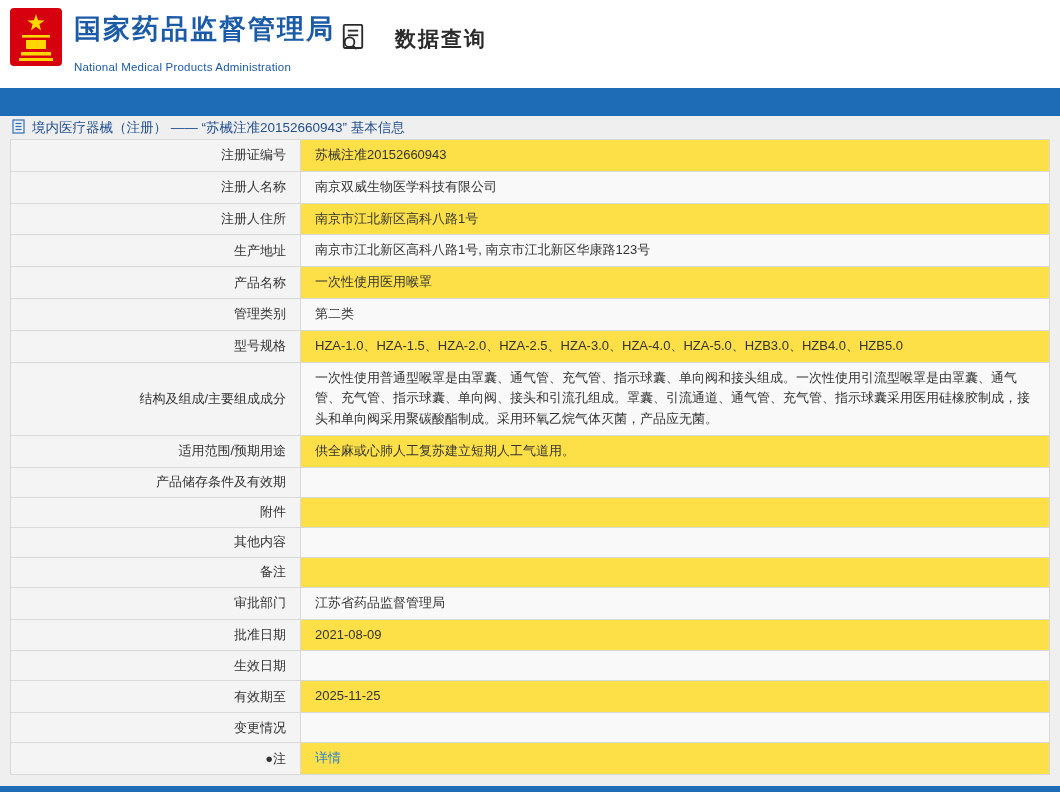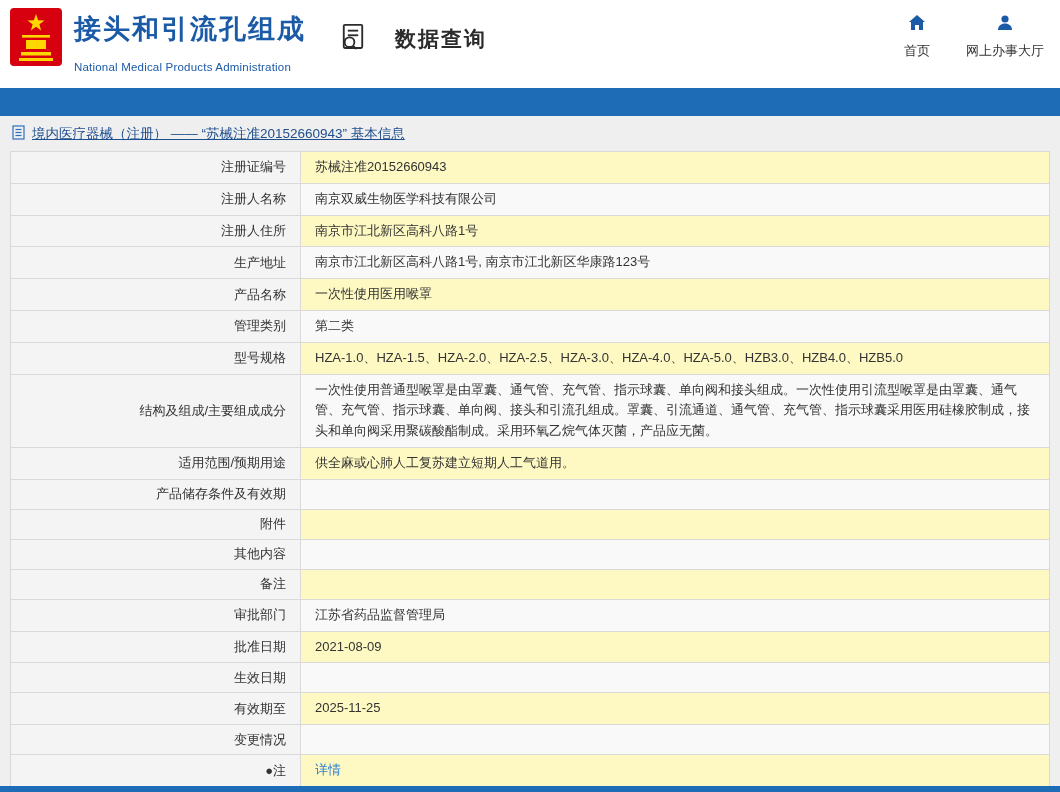--- a/index.html
+++ b/index.html
@@ -28,35 +28,35 @@
 
   .header-nav { position:absolute; right:16px; top:13px; display:flex; gap:36px; }
   .nav-item { display:flex; flex-direction:column; align-items:center; gap:5px; cursor:pointer; }
   .nav-item .nav-label { font-size:13px; color:#333; white-space:nowrap; }
 
   
   .top-bar { height:28px; background:#1e6cb5; }
 
   
   .breadcrumb {
-    height:35px; display:flex; align-items:center; gap:7px;
-    padding-left:12px; font-size:13.5px; color:#1f4e8f; background:#efefef;text-decoration:underline;
+    height:23px; display:flex; align-items:center; gap:7px;
+    padding-left:12px; font-size:13.5px; color:#1f4e8f; background:#efefef;
   }
 
   
   .table-wrap { margin:0 10px; }
   table.reg-table { width:100%; border-collapse:collapse; table-layout:fixed; background:#fff;padding-left:32px; }
   .reg-table th, .reg-table td {
     border:1px solid #d9d9d9; font-size:13px; font-weight:normal;
     height:30px; vertical-align:middle;
   }
   .reg-table th {
     background:#f4f4f4; text-align:right; padding:3px 14px 3px 6px; color:#333; width:290px;
   }
-  .reg-table td { background:#fef9c3; text-align:left; padding:5px 14px; line-height:1.6; color:#333; }
+  .reg-table td { background:#fde047; text-align:left; padding:5px 14px; line-height:1.6; color:#333; }
   .reg-table tr:nth-child(even) td { background:#f9f9f9; }
   .reg-table a.link { color:#2f80d0; text-decoration:none; cursor:pointer; }
 
   
   .footer-strip { position:absolute; left:0; bottom:0; width:100%; height:6px; background:#1e6cb5; }
 </style>
 </head>
 <body>
 
 <div class="header">
@@ -65,57 +65,38 @@
       <svg width="52" height="58" viewBox="0 0 52 58" xmlns="http://www.w3.org/2000/svg">
         <rect width="52" height="58" rx="4" fill="#d7000f"></rect>
         <polygon fill="#ffd700" points="26,6 28.1,12.2 34.6,12.5 29.4,16.2 31.1,22.5 26,18.7 20.9,22.5 22.6,16.2 17.4,12.5 23.9,12.2"></polygon>
         <rect x="12" y="27" width="28" height="2.6" fill="#ffd700"></rect>
         <rect x="16" y="32" width="20" height="9" fill="#ffd700"></rect>
         <rect x="11" y="44" width="30" height="3.5" fill="#ffd700"></rect>
         <rect x="9" y="50" width="34" height="3" fill="#ffd700"></rect>
       </svg>
     </span>
     <div class="title-col">
-      <div class="site-title">接头和引流孔组成</div>
+      <div class="site-title">国家药品监督管理局</div>
       <div class="site-sub">National Medical Products Administration</div>
     </div>
   </div>
 
   <div class="data-query">
     <span>
       <svg width="30" height="30" viewBox="0 0 26 26" xmlns="http://www.w3.org/2000/svg" fill="none" stroke="#2b2b2b" stroke-width="1.6">
         <rect x="5" y="2.5" width="16" height="20" rx="1"></rect>
         <line x1="8.5" y1="7.5" x2="17.5" y2="7.5"></line>
         <line x1="8.5" y1="11.5" x2="17.5" y2="11.5"></line>
         <circle cx="10" cy="17.5" r="4.2" fill="#fff"></circle>
         <line x1="13" y1="20.5" x2="16" y2="23.5"></line>
       </svg>
     </span>
     <span class="data-query-label">数据查询</span>
   </div>
 
-  <div class="header-nav">
-    <div class="nav-item">
-      <span>
-        <svg width="20" height="20" viewBox="0 0 20 20" xmlns="http://www.w3.org/2000/svg">
-          <path d="M10 2 L18 9 L16 9 L16 17 L12 17 L12 12 L8 12 L8 17 L4 17 L4 9 L2 9 Z" fill="#1b5aa6"></path>
-        </svg>
-      </span>
-      <span class="nav-label">首页</span>
-    </div>
-    <div class="nav-item">
-      <span>
-        <svg width="20" height="20" viewBox="0 0 20 20" xmlns="http://www.w3.org/2000/svg">
-          <circle cx="10" cy="6" r="3.6" fill="#1b5aa6"></circle>
-          <path d="M3 17 C3 12.8 6.2 10.6 10 10.6 C13.8 10.6 17 12.8 17 17 Z" fill="#1b5aa6"></path>
-        </svg>
-      </span>
-      <span class="nav-label">网上办事大厅</span>
-    </div>
-  </div>
 </div>
 
 <div class="top-bar"></div>
 
 <div class="breadcrumb">
   <span>
     <svg width="13" height="15" viewBox="0 0 13 15" xmlns="http://www.w3.org/2000/svg" fill="none" stroke="#2d6fbd" stroke-width="1.2">
       <rect x="1" y="1" width="11" height="13"></rect>
       <line x1="3.5" y1="4.5" x2="9.5" y2="4.5"></line>
       <line x1="3.5" y1="7.5" x2="9.5" y2="7.5"></line>

